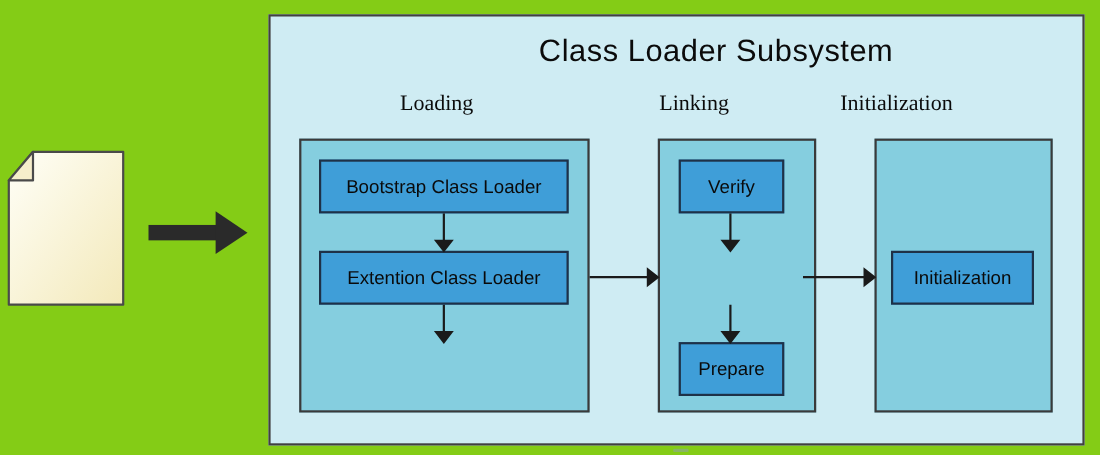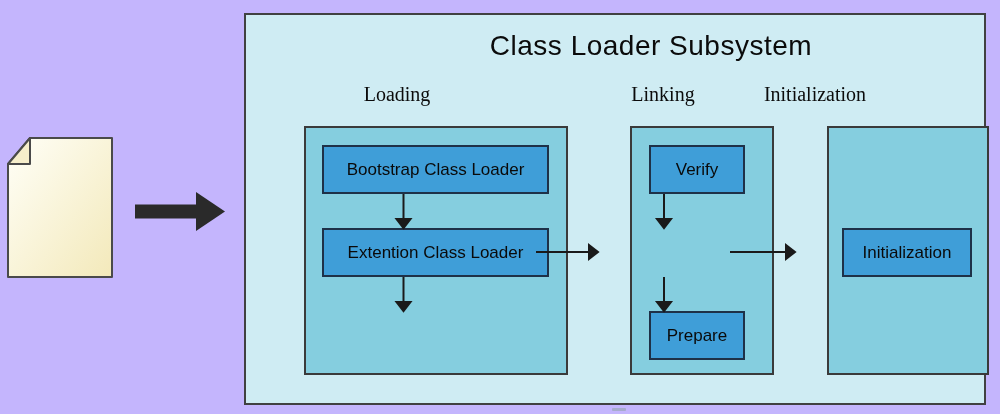--- a/index.html
+++ b/index.html
@@ -1,39 +1,39 @@
 <!DOCTYPE html>
 <html><head>
 <meta charset="utf-8">
 <style>
   html,body{margin:0;padding:0;background:#ffffff;}
   .canvas{
-    position:relative;width:1000px;height:414px;background:#c4b5fd;overflow:hidden;
+    position:relative;width:1000px;height:414px;background:#84cc16;overflow:hidden;
     font-family:"Liberation Sans", sans-serif;color:#111;
   }
   
   .outer{
     position:absolute;left:244px;top:13px;width:742px;height:392px;
     box-sizing:border-box;background:#cfecf3;border:2px solid #414141;
   }
   .title{
     position:absolute;left:155px;top:15px;width:500px;text-align:center;
     font-size:28px;letter-spacing:0.5px;color:#0b0b0b;white-space:nowrap;
   }
   .section-label{
     position:absolute;top:68px;transform:translateX(-50%);
     font-size:20px;color:#0b0b0b;white-space:nowrap;font-family:Liberation Serif, serif;
   }
   .lbl-loading{left:151px;}
-  .lbl-linking{left:385px;margin-left:32px;}
+  .lbl-linking{left:385px;}
   .lbl-init{left:569px;}
   
   .section{
     position:absolute;box-sizing:border-box;
-    background:#85cedf;border:2px solid #3a3a3a;top:111px;height:249px;margin-left:32px;
+    background:#85cedf;border:2px solid #3a3a3a;top:111px;height:249px;
   }
   .sec-loading{left:26px;width:264px;}
   .sec-linking{left:352px;width:144px;}
   .sec-init{left:549px;width:162px;}
   
   .node{
     position:absolute;box-sizing:border-box;height:49px;
     background:#3f9ed8;border:2px solid #1e3148;
     display:flex;align-items:center;justify-content:center;
     font-size:17px;color:#0a0a0a;white-space:nowrap;

